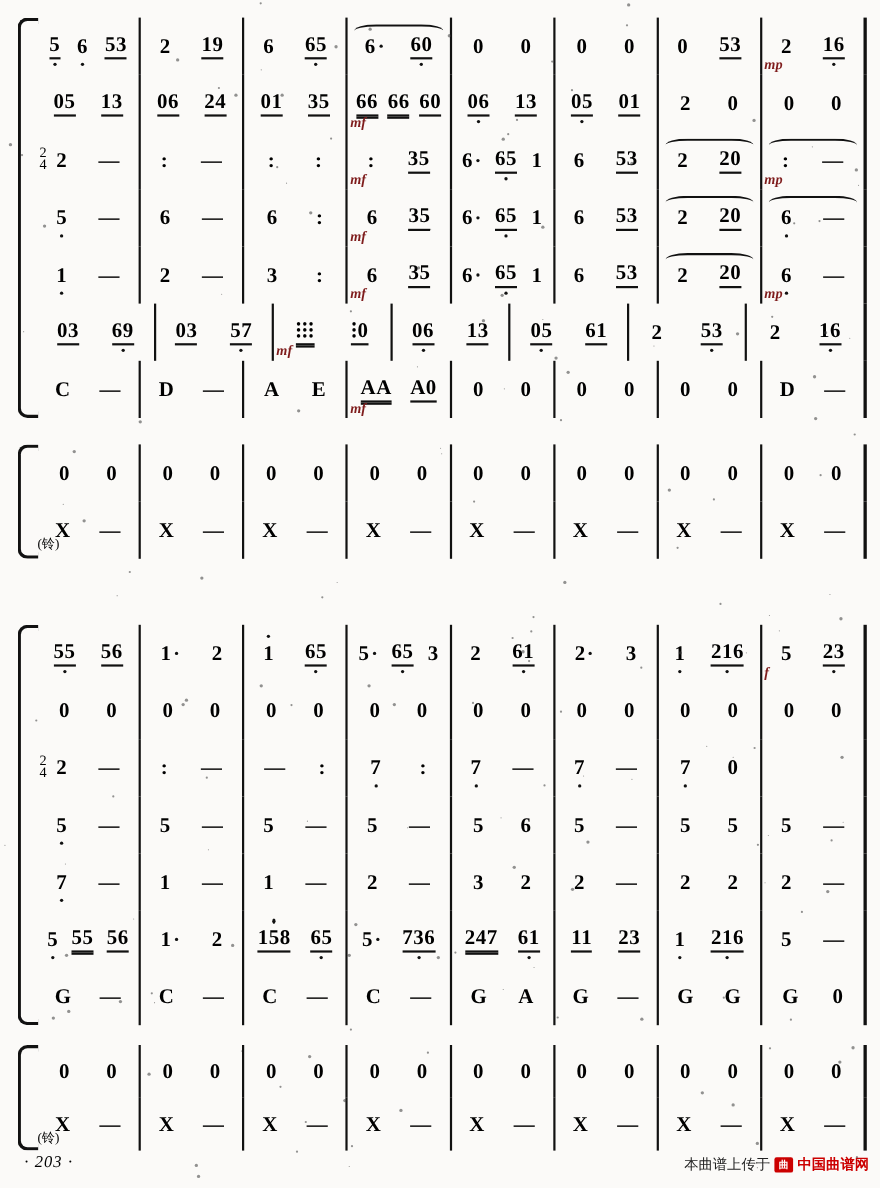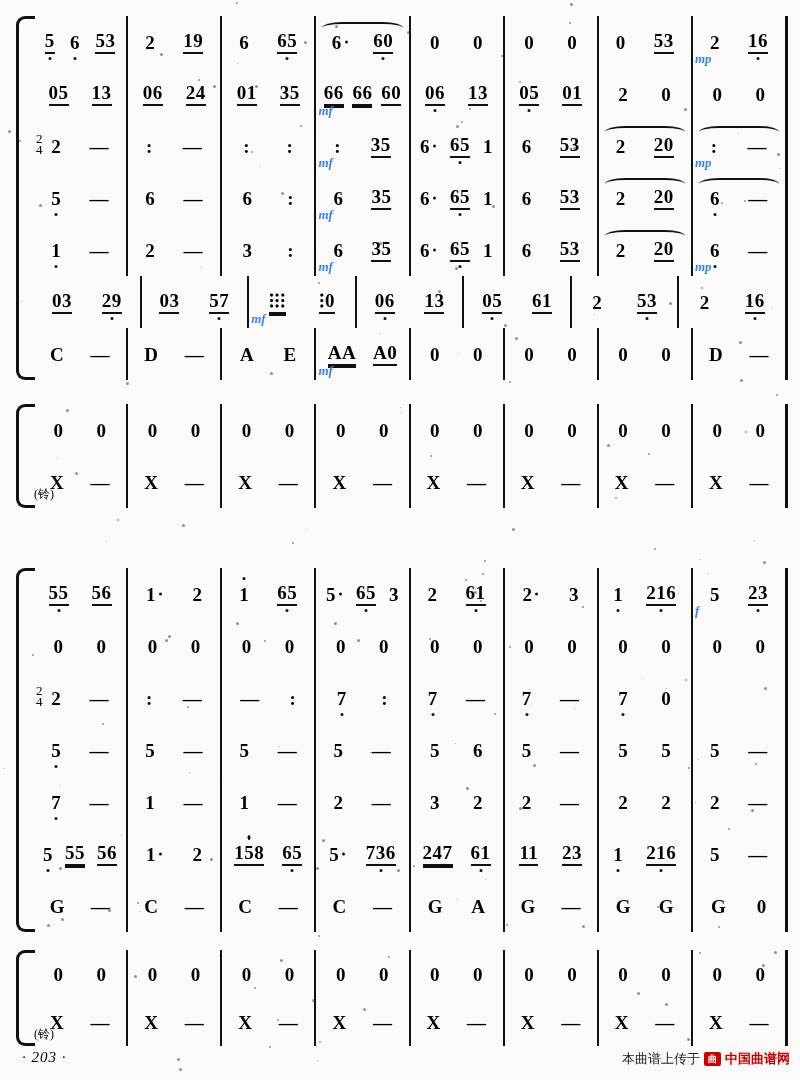--- a/index.html
+++ b/index.html
@@ -129,21 +129,21 @@
     background: #111;
     border-radius: 50%;
   }
 
   .dyn {
     position: absolute;
     font-style: italic;
     font-weight: 700;
     font-size: 13px;
     font-family: "Liberation Serif", serif;
-    color: #3b82f6;
+    color: #7f1d1d;
   }
   .slur {
     position: absolute;
     border-top: 2px solid #111;
     border-radius: 50%/100%;
     height: 10px;
     border-left: none; border-right: none; border-bottom: none;
   }
   .tsig {
     position: absolute;
@@ -396,21 +396,21 @@
               <span class="tok dotb">6</span>
               <span class="tok">—</span>
               <span class="dyn" style="left: 2px; top: 35px;">mp</span>
             </div>
           </div>
         </div>
         <div class="staffrow" style="height: 52px;">
           <div class="mrow" style="height: 52px;">
             <div class="meas" style="height: 52px;">
               <span class="tok u1">03</span>
-              <span class="tok u1 dotb">29</span>
+              <span class="tok u1 dotb">69</span>
             </div>
             <div class="meas" style="height: 52px;">
               <span class="tok u1">03</span>
               <span class="tok u1 dotb">57</span>
             </div>
             <div class="meas" style="height: 52px;">
               <span class="tok u2">⁝⁝⁝</span>
               <span class="tok u1">⁝0</span>
               <span class="dyn" style="left: 2px; top: 35px;">mf</span>
             </div>

